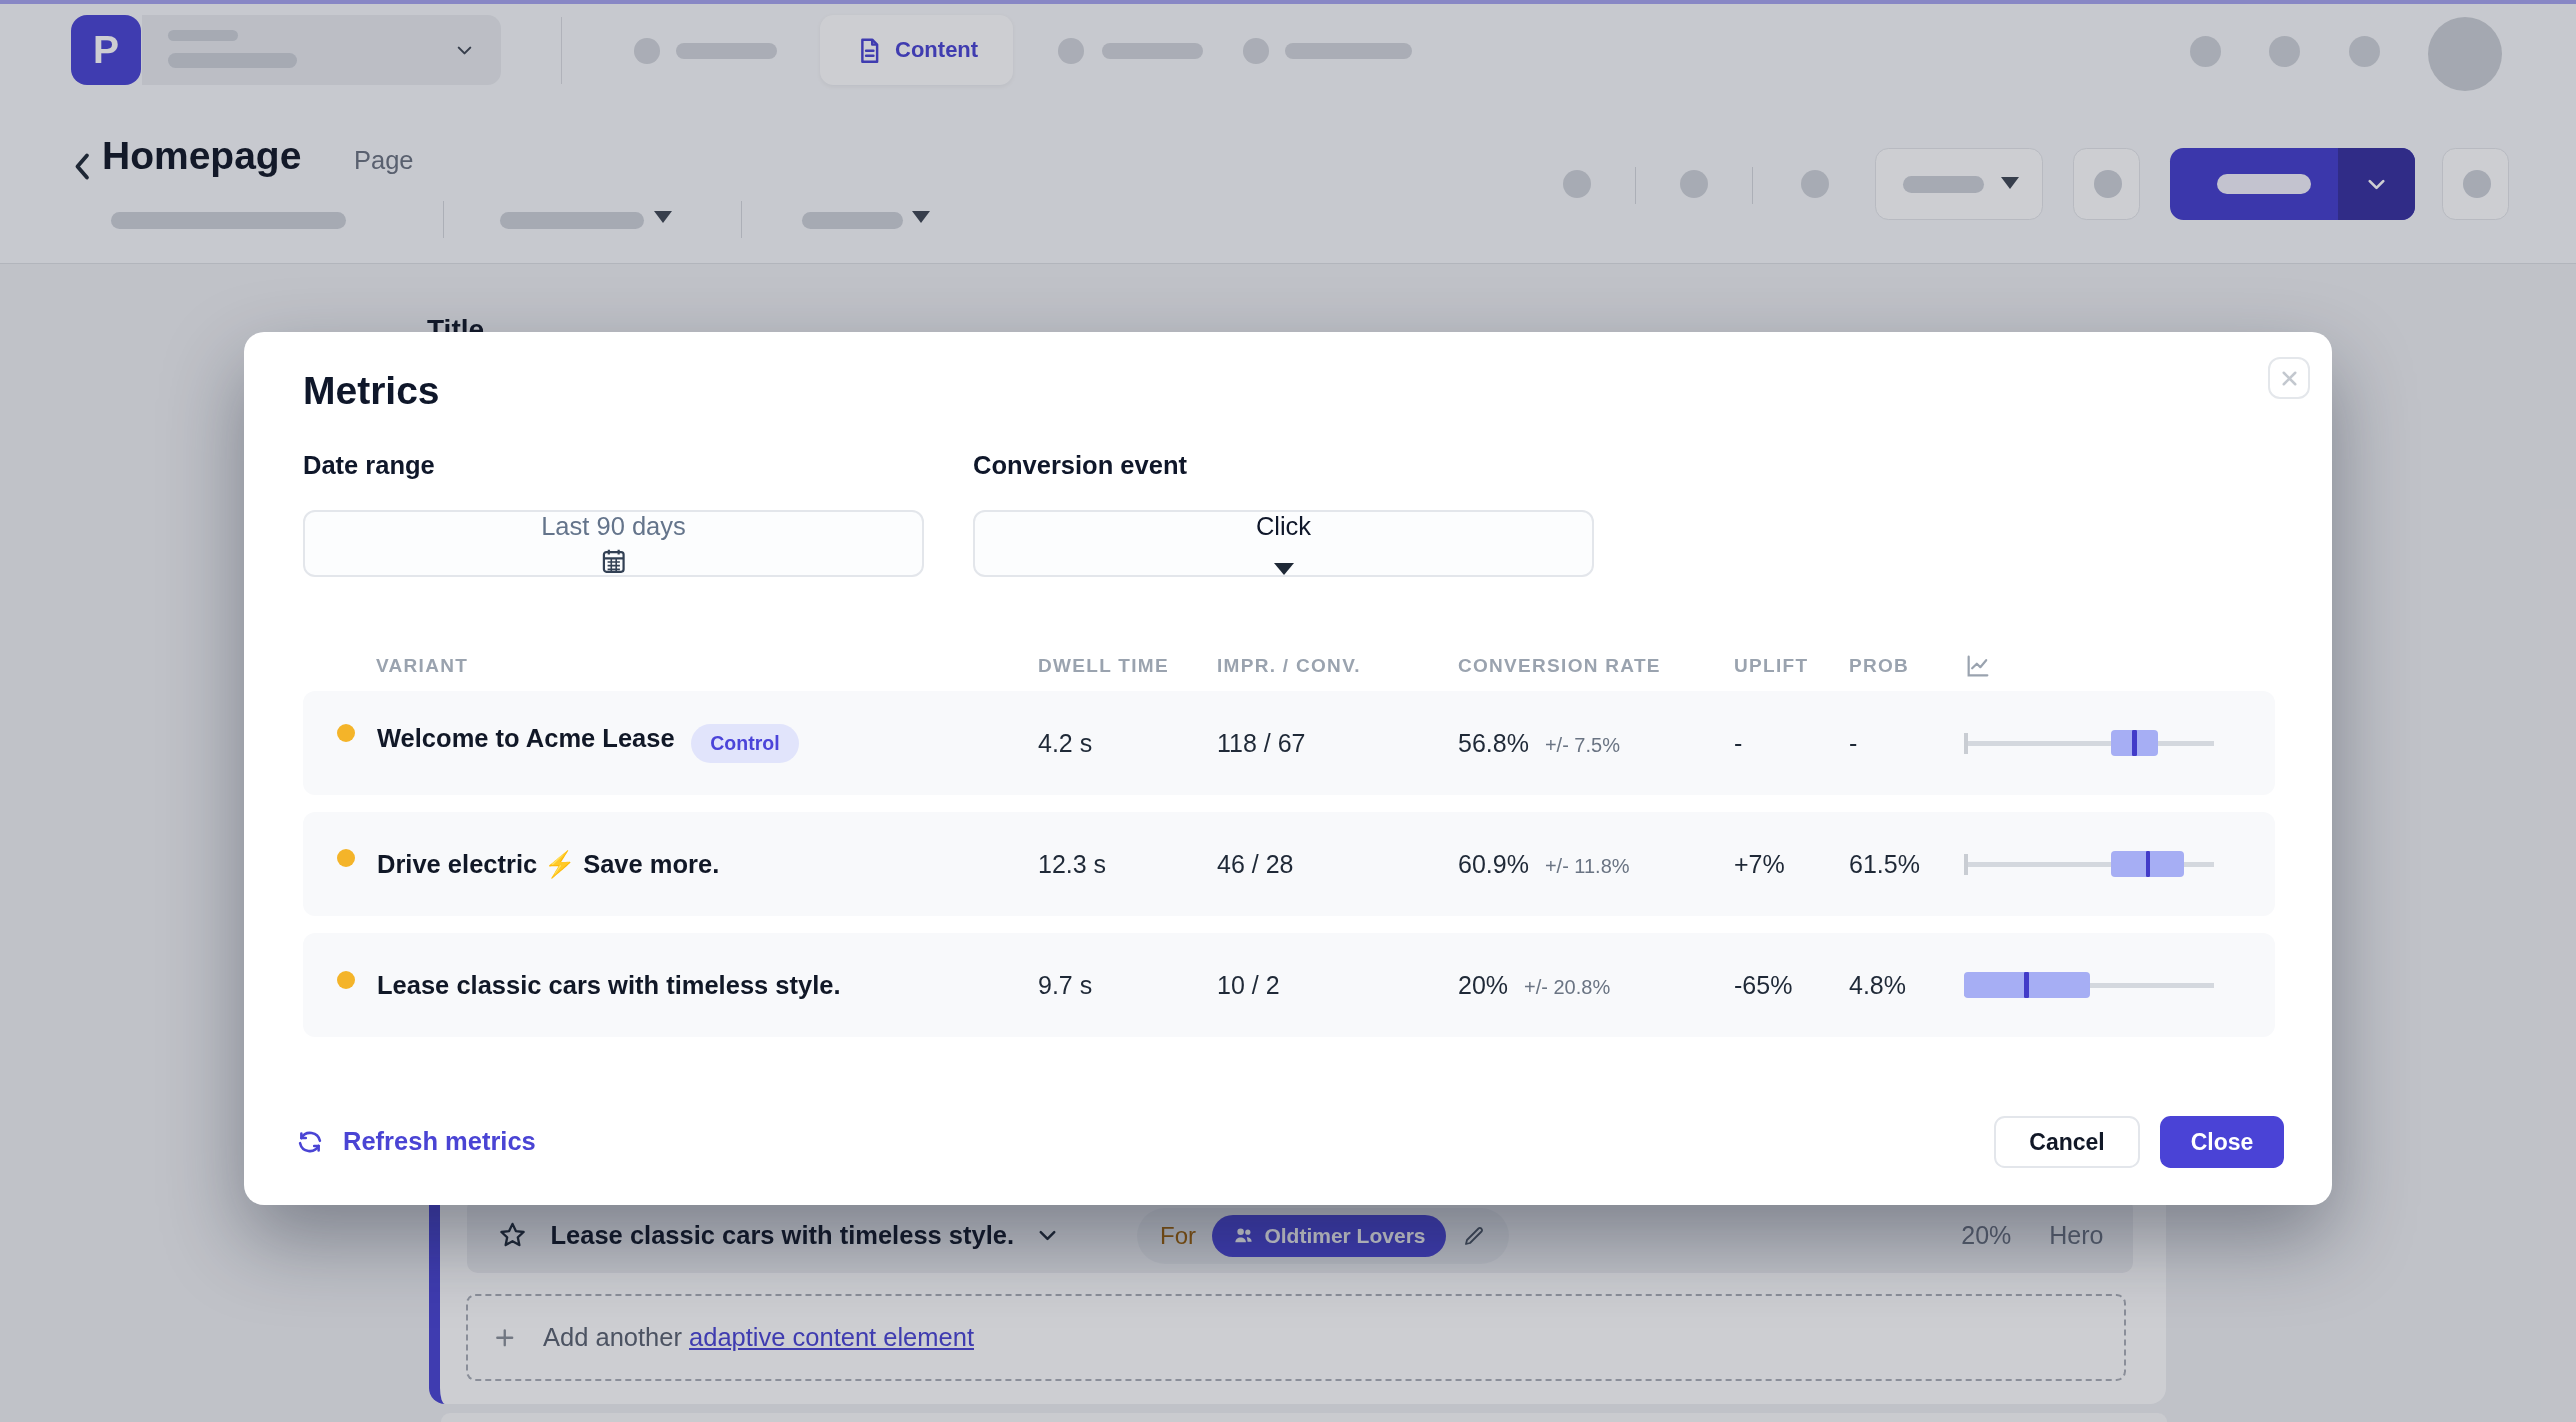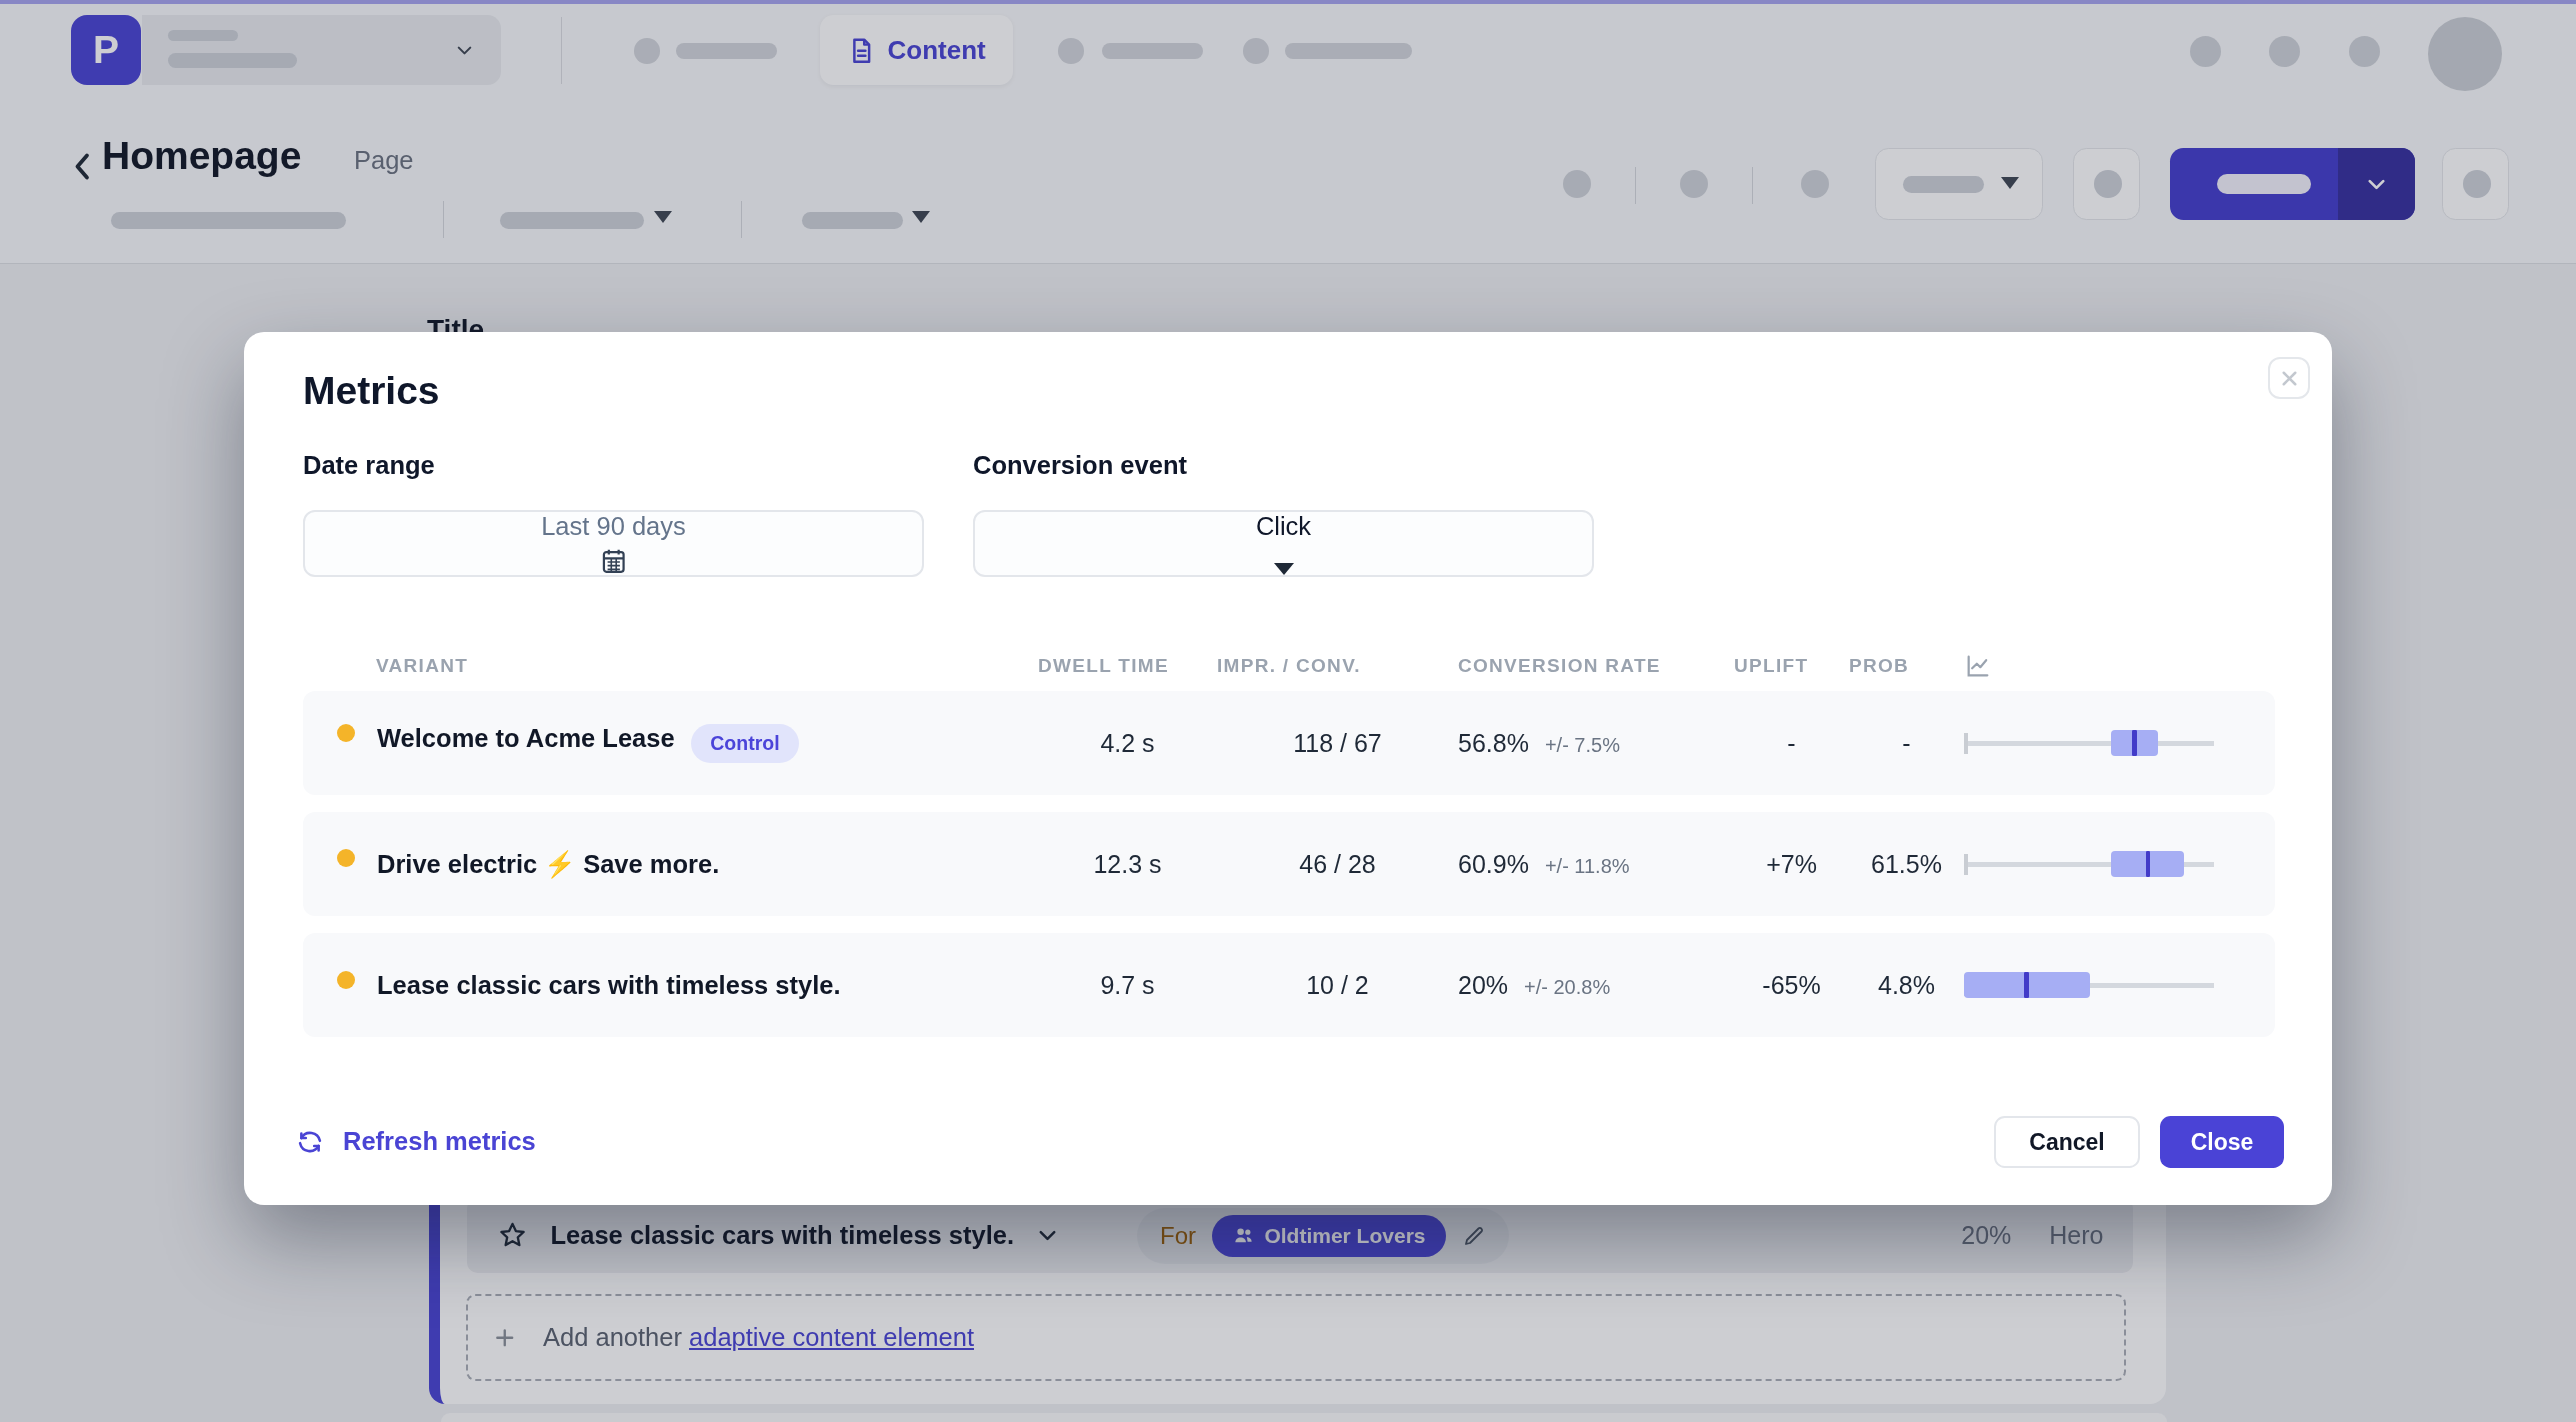--- a/index.html
+++ b/index.html
@@ -18,21 +18,21 @@
   .ws-box{position:absolute;left:142px;top:11.4px;width:359px;height:70px;background:#E9EBEF;border-radius:0 13.4px 13.4px 0;}
   .sk{background:#CDD1D8;border-radius:670px;position:absolute;}
   .ws-box .b1{left:25.5px;top:14.8px;width:70px;height:10.7px;}
   .ws-box .b2{left:25.5px;top:38px;width:129px;height:14.8px;}
   .ws-box .chev{position:absolute;right:25.5px;top:24px;color:#3F4754;}
   .tb-divider{position:absolute;left:561px;top:13.4px;width:1.3px;height:67px;background:#DADCE1;}
   .nav-circle{position:absolute;top:34px;width:25.5px;height:25.5px;border-radius:50%;background:#D2D5DB;}
   .nav-pill{position:absolute;top:39px;height:16px;border-radius:8px;background:#D2D5DB;}
   .tab-content{position:absolute;left:820px;top:11.4px;width:193px;height:70px;background:#FFFFFF;
     border-radius:13.4px;display:flex;align-items:center;justify-content:center;gap:10.7px;
-    color:#4A44D4;font-size:26px;font-weight:700;box-shadow:0 1.3px 4px rgba(30,41,59,.06);}
+    color:#4A44D4;font-size:22px;font-weight:700;box-shadow:0 1.3px 4px rgba(30,41,59,.06);}
   .tb-right-circle{position:absolute;top:32px;width:31px;height:31px;border-radius:50%;background:#CFD3D9;}
   .avatar{position:absolute;left:2428px;top:13.4px;width:74px;height:74px;border-radius:50%;background:#CBCFD5;}
   
   .back-chev{position:absolute;left:64px;top:141px;color:#1F2937;}
   .page-title{position:absolute;left:102px;top:130px;font-size:39px;font-weight:700;color:#111827;}
   .page-subtitle{position:absolute;left:354px;top:142px;font-size:25.5px;color:#6B7280;}
   .hd-divider{position:absolute;top:197px;width:1.3px;height:37px;background:#D5D8DD;}
   .caret-down{width:0;height:0;border-left:9.4px solid transparent;border-right:9.4px solid transparent;
     border-top:12px solid #3F4754;position:absolute;}
   .hbtn{position:absolute;top:144px;height:72px;background:#fff;border:1.3px solid #E4E6EA;border-radius:13.4px;}
@@ -82,21 +82,21 @@
     font-weight:600;letter-spacing:1.3px;}
   .thead .c1{padding-left:73px;}
   .trows{position:absolute;left:59px;top:359px;width:1972px;}
   .trow{height:104px;margin-bottom:17px;background:#F8F9FB;border-radius:12px;}
   .cell-name{display:flex;align-items:flex-start;padding-left:34px;gap:22px;}
   .dot{width:18px;height:18px;border-radius:50%;background:#F4B429;flex:none;}
   .vname{font-size:25.5px;font-weight:700;color:#111827;white-space:nowrap;}
   .bolt{color:#F59E0B;}
   .badge{margin-left:-5.4px;background:#E1E4FB;color:#4B44D9;font-size:19.5px;font-weight:700;
     padding:8px 19px;border-radius:670px;}
-  .val{font-size:25px;color:#1F2937;text-align:center;}
+  .val{font-size:25px;color:#1F2937;}
   .cell-conv{display:flex;align-items:baseline;gap:16px;}
   .ci{font-size:20px;color:#6A7483;}
   .box-plot{position:relative;width:250px;height:104px;}
   .track{position:absolute;left:0;right:0;top:50px;height:4.7px;background:#D4D8DE;}
   .cap{position:absolute;left:0;top:42px;width:4px;height:21px;background:#C9CDD3;}
   .bx{position:absolute;top:39px;height:26px;border-radius:4px;background:#A6AEF4;}
   .md{position:absolute;top:39px;width:4.7px;height:26px;background:#423BC8;border-radius:1.3px;}
   
   .refresh-link{position:absolute;left:52px;top:795px;display:flex;align-items:center;gap:19px;
     color:#4A44D4;font-size:25.5px;font-weight:700;cursor:pointer;}

